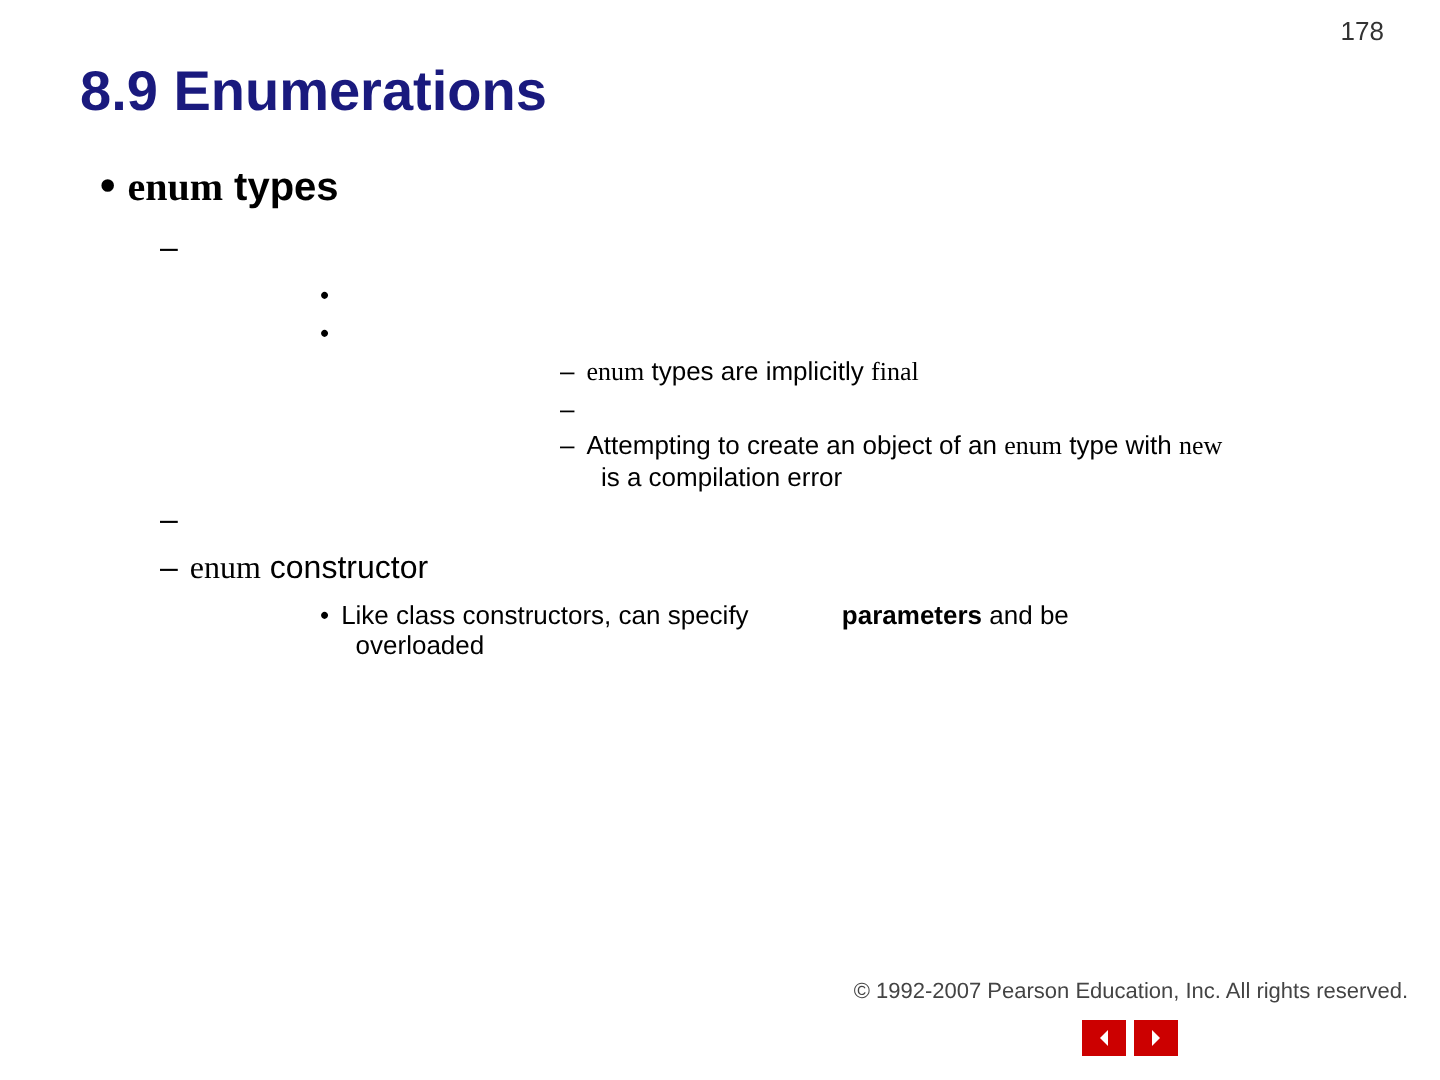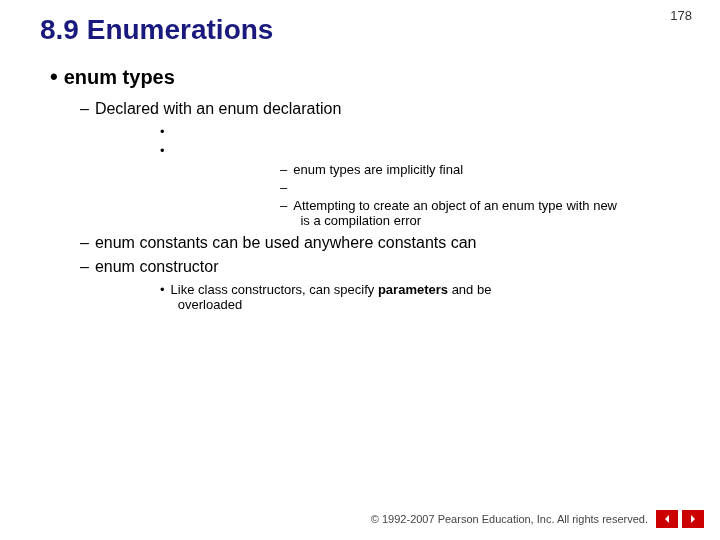--- a/index.html
+++ b/index.html
@@ -14,21 +14,21 @@
       position: relative;
     }
     .page-number {
       position: absolute;
       top: 8px;
       right: 28px;
       font-size: 13px;
       color: #333;
     }
     .content {
-      padding: 14px 40px 10px 40px;
+      padding: 30px 40px 10px 40px;
     }
     .title {
       font-size: 28px;
       font-weight: bold;
       color: #1a1a7e;
       margin-bottom: 18px;
     }
     .bullet-main {
       font-size: 20px;
       font-weight: bold;
@@ -72,72 +72,72 @@
       margin-left: 120px;
       margin-bottom: 3px;
     }
     .level3-dash {
       display: flex;
       align-items: baseline;
       gap: 6px;
       font-size: 13px;
       margin-bottom: 3px;
     }
-    .bold { font-weight: bold; }
+    .bold { font-weight: bold; margin-left: 43px; }
     .footer {
       position: absolute;
       bottom: 12px;
       right: 16px;
       font-size: 11px;
       color: #444;
       display: flex;
       align-items: center;
       gap: 8px;
+      flex-direction: column;
     }
     .nav-buttons {
       display: flex;
       gap: 4px;
     }
     .nav-btn {
       width: 22px;
       height: 18px;
       background: #cc0000;
       display: flex;
       align-items: center;
       justify-content: center;
       cursor: pointer;
     }
     .nav-btn svg {
       width: 10px;
       height: 10px;
       fill: white;
     }
     .inline-code {
-      font-family: Liberation Sans, sans-serif;
+      font-family: Liberation Serif, serif;
     }
   </style>
 </head>
 <body>
 
 <span class="page-number">178</span>
 
 <div class="content">
   <div class="title">
     <span>8.9  </span><span>Enumerations</span>
   </div>
 
   <div class="bullet-main">
     <span style="font-size:22px;">•</span>
     <span><span class="inline-code">enum</span> types</span>
   </div>
 
   <div class="level1">
     <div class="level1-dash">
       <span class="dash">–</span>
-      <span>Declared with an <span class="inline-code">enum</span> declaration</span>
     </div>
 
     <div class="level2">
       <div class="level2-bullet">
         <span class="small-bullet">•</span>
       </div>
     </div>
 
     <div class="level2">
       <div class="level2-bullet">
@@ -162,21 +162,20 @@
           <span class="dash">–</span>
           <span>Attempting to create an object of an <span class="inline-code">enum</span> type with <span class="inline-code">new</span><br>&nbsp;&nbsp;is a compilation error</span>
         </div>
       </div>
     </div>
   </div>
 
   <div class="level1">
     <div class="level1-dash">
       <span class="dash">–</span>
-      <span><span class="inline-code">enum</span> constants can be used anywhere constants can</span>
     </div>
   </div>
 
   <div class="level1">
     <div class="level1-dash">
       <span class="dash">–</span>
       <span><span class="inline-code">enum</span> constructor</span>
     </div>
 
     <div class="level2">

